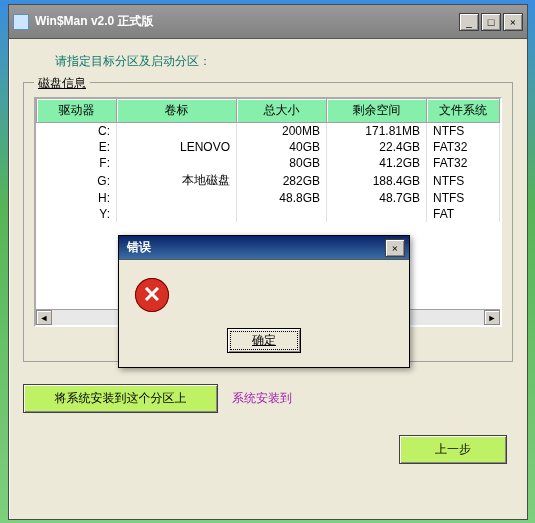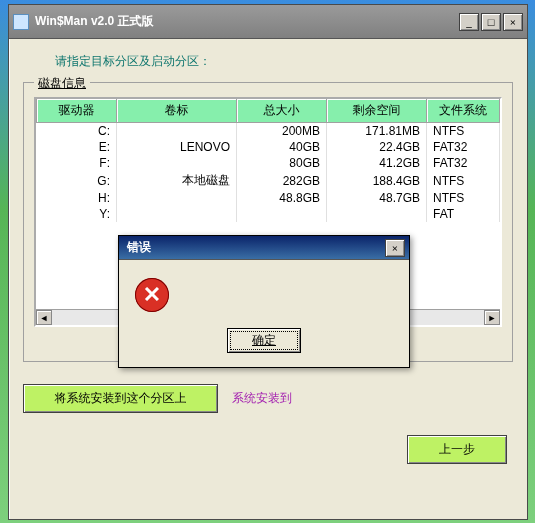--- a/index.html
+++ b/index.html
@@ -141,21 +141,21 @@
   }
   .win-btn { width: 195px; }
   .label-text { color: #a21caf; }
   .nav-row {
     display: flex;
     justify-content: flex-end;
     gap: 20px;
     margin-top: 22px;
     padding-right: 6px;
   }
-  .nav-btn { width: 100px; }
+  .nav-btn { width: 108px; }
 
   
   .modal {
     position: absolute;
     left: 118px;
     top: 222px;
     width: 292px;
     background: #ece9d8;
     border: 1px solid #000;
     box-shadow: 2px 2px 6px rgba(0,0,0,0.4);

